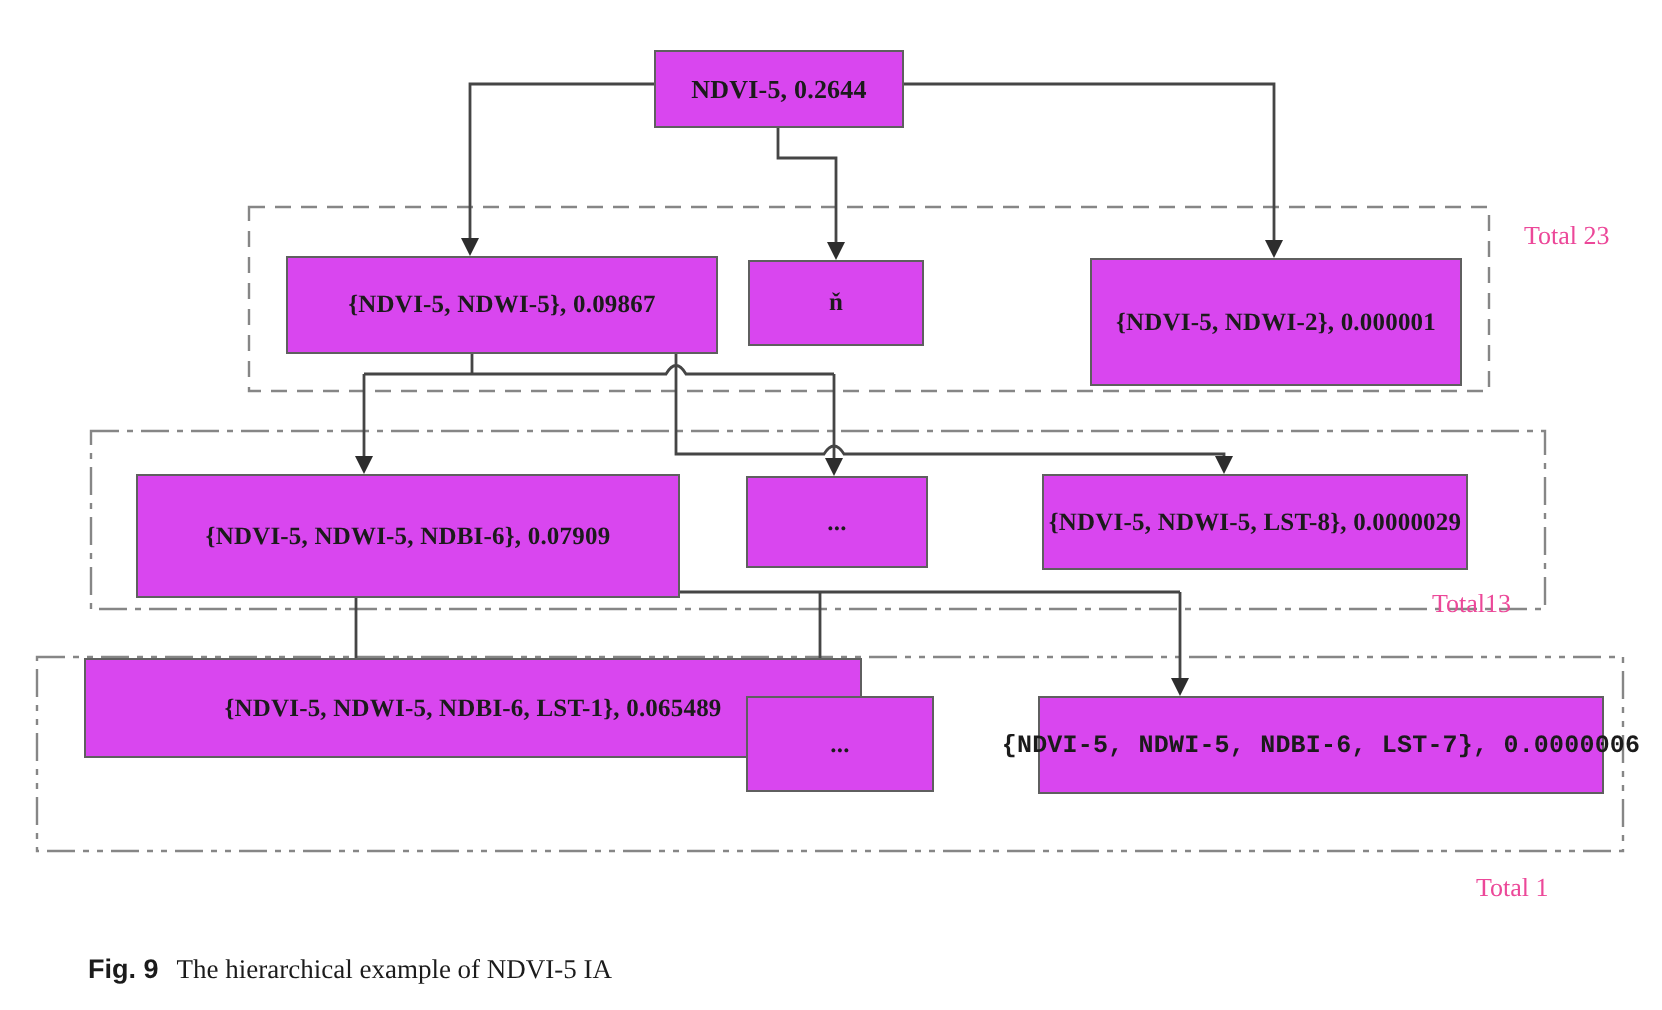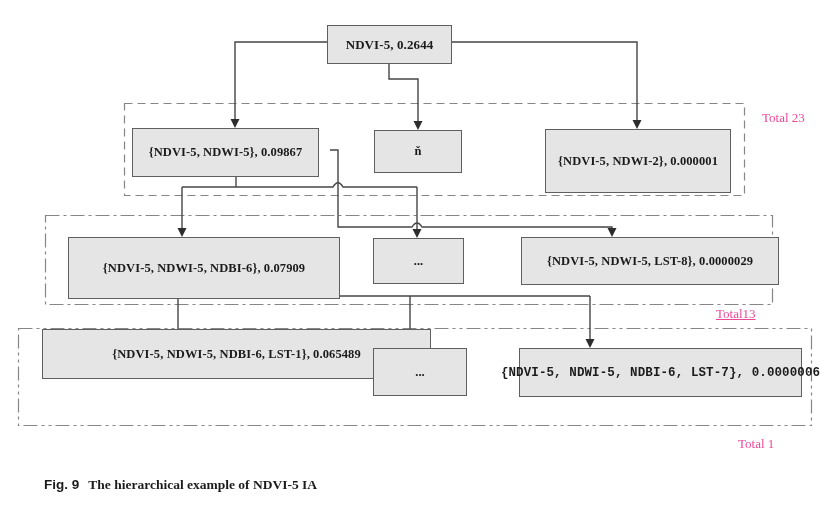--- a/index.html
+++ b/index.html
@@ -1,39 +1,39 @@
 <!DOCTYPE html>
 <html><head>
 <meta charset="utf-8">
 <style>
   html,body{margin:0;padding:0;background:#ffffff;}
   #figure{position:relative;width:831px;height:505px;background:#ffffff;overflow:hidden;
           font-family:"Liberation Serif", serif;color:#1b1b1b;}
   #wires{position:absolute;left:0;top:0;width:831px;height:505px;}
-  .node{position:absolute;background:#e5e5e5;border:1.4px solid #5f5f5f;
+  .node{position:absolute;background:#d946ef;border:1.4px solid #5f5f5f;
         display:flex;align-items:center;justify-content:center;
         font-weight:700;font-size:12.5px;letter-spacing:0.1px;white-space:nowrap;
         box-sizing:border-box;}
   .root{left:327px;top:25px;width:125px;height:39px;font-size:13px;}
-  .l2a{left:132px;top:128px;width:187px;height:49px;}
+  .l2a{left:143px;top:128px;width:216px;height:49px;}
   .l2b{left:374px;top:130px;width:88px;height:43px;}
   .l2c{left:545px;top:129px;width:186px;height:64px;}
   .l3a{left:68px;top:237px;width:272px;height:62px;}
   .l3b{left:373px;top:238px;width:91px;height:46px;}
-  .l3c{left:521px;top:237px;width:258px;height:48px;}
+  .l3c{left:521px;top:237px;width:213px;height:48px;}
   .l4a{left:42px;top:329px;width:389px;height:50px;}
   .l4b{left:373px;top:348px;width:94px;height:48px;}
   .l4c{left:519px;top:348px;width:283px;height:49px;font-family:Liberation Mono, monospace;}
   .total{position:absolute;font-size:13px;font-weight:400;color:#ec4899;}
   .total23{left:762px;top:110px;}
-  .total13{left:716px;top:306px;text-decoration:underline;}
+  .total13{left:716px;top:294px;}
   .total8{left:738px;top:436px;}
   .caption{position:absolute;left:8px;top:477px;font-size:13.5px;}
   .caption .cap-label{font-family:"Liberation Sans", sans-serif;font-weight:700;margin-right:9px;padding-left:36px;}
-  .caption .cap-text{font-family:"Liberation Serif", serif;font-weight:700;}
+  .caption .cap-text{font-family:"Liberation Serif", serif;font-weight:400;}
 </style>
 </head>
 <body>
 
 <div id="figure">
 
   <svg id="wires" viewBox="0 0 831 505" xmlns="http://www.w3.org/2000/svg">
 
     <rect x="124.5" y="103.5" width="620" height="92" fill="none" stroke="#868686" stroke-width="1.2" stroke-dasharray="8 5"></rect>
     <rect x="45.5" y="215.5" width="727" height="89" fill="none" stroke="#868686" stroke-width="1.2" stroke-dasharray="14 4 3 4"></rect>

